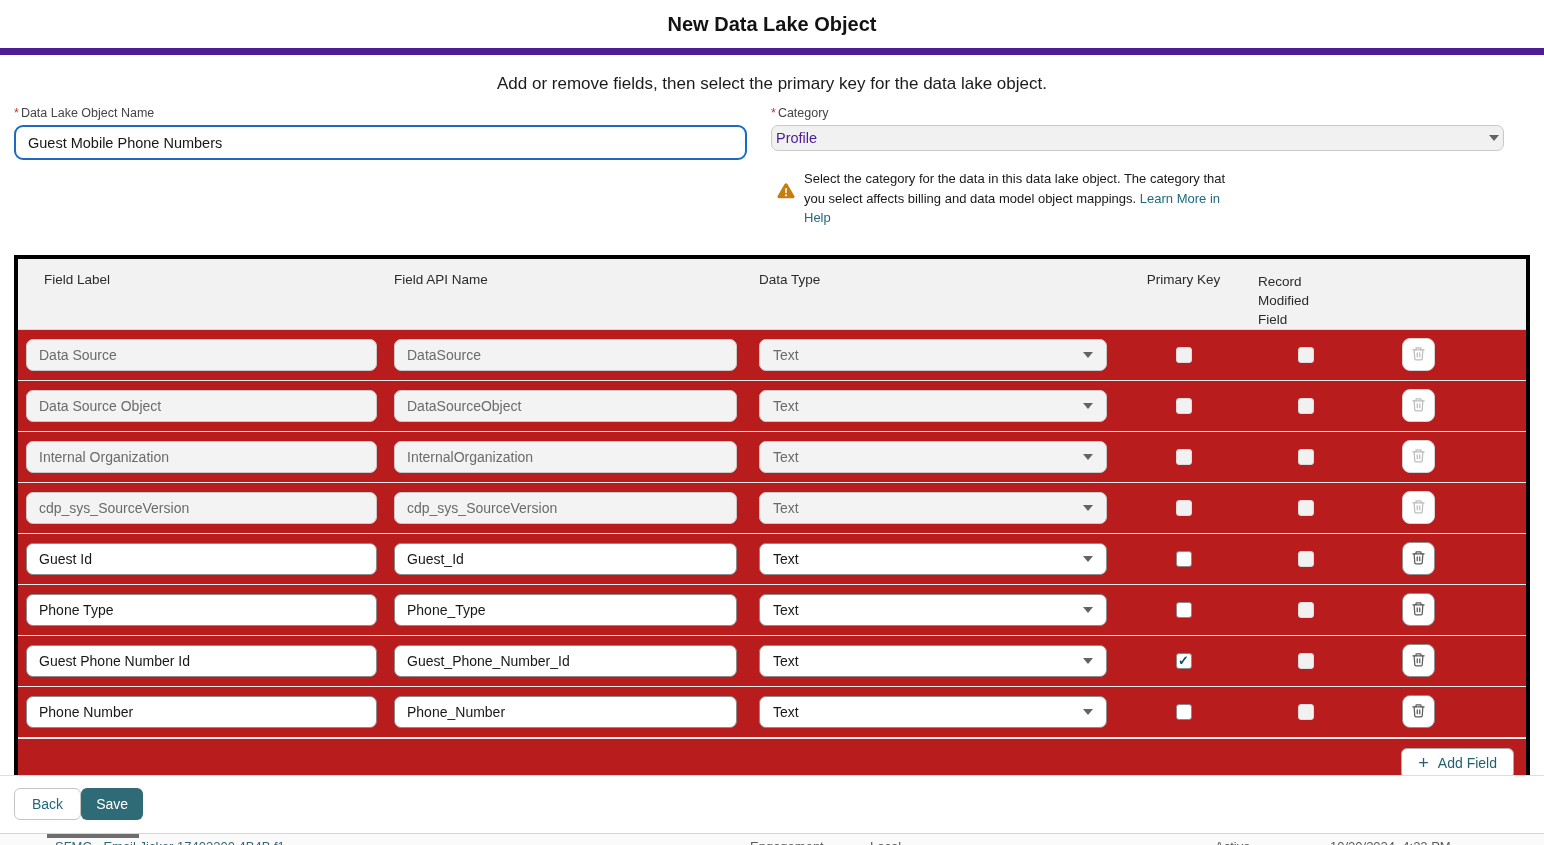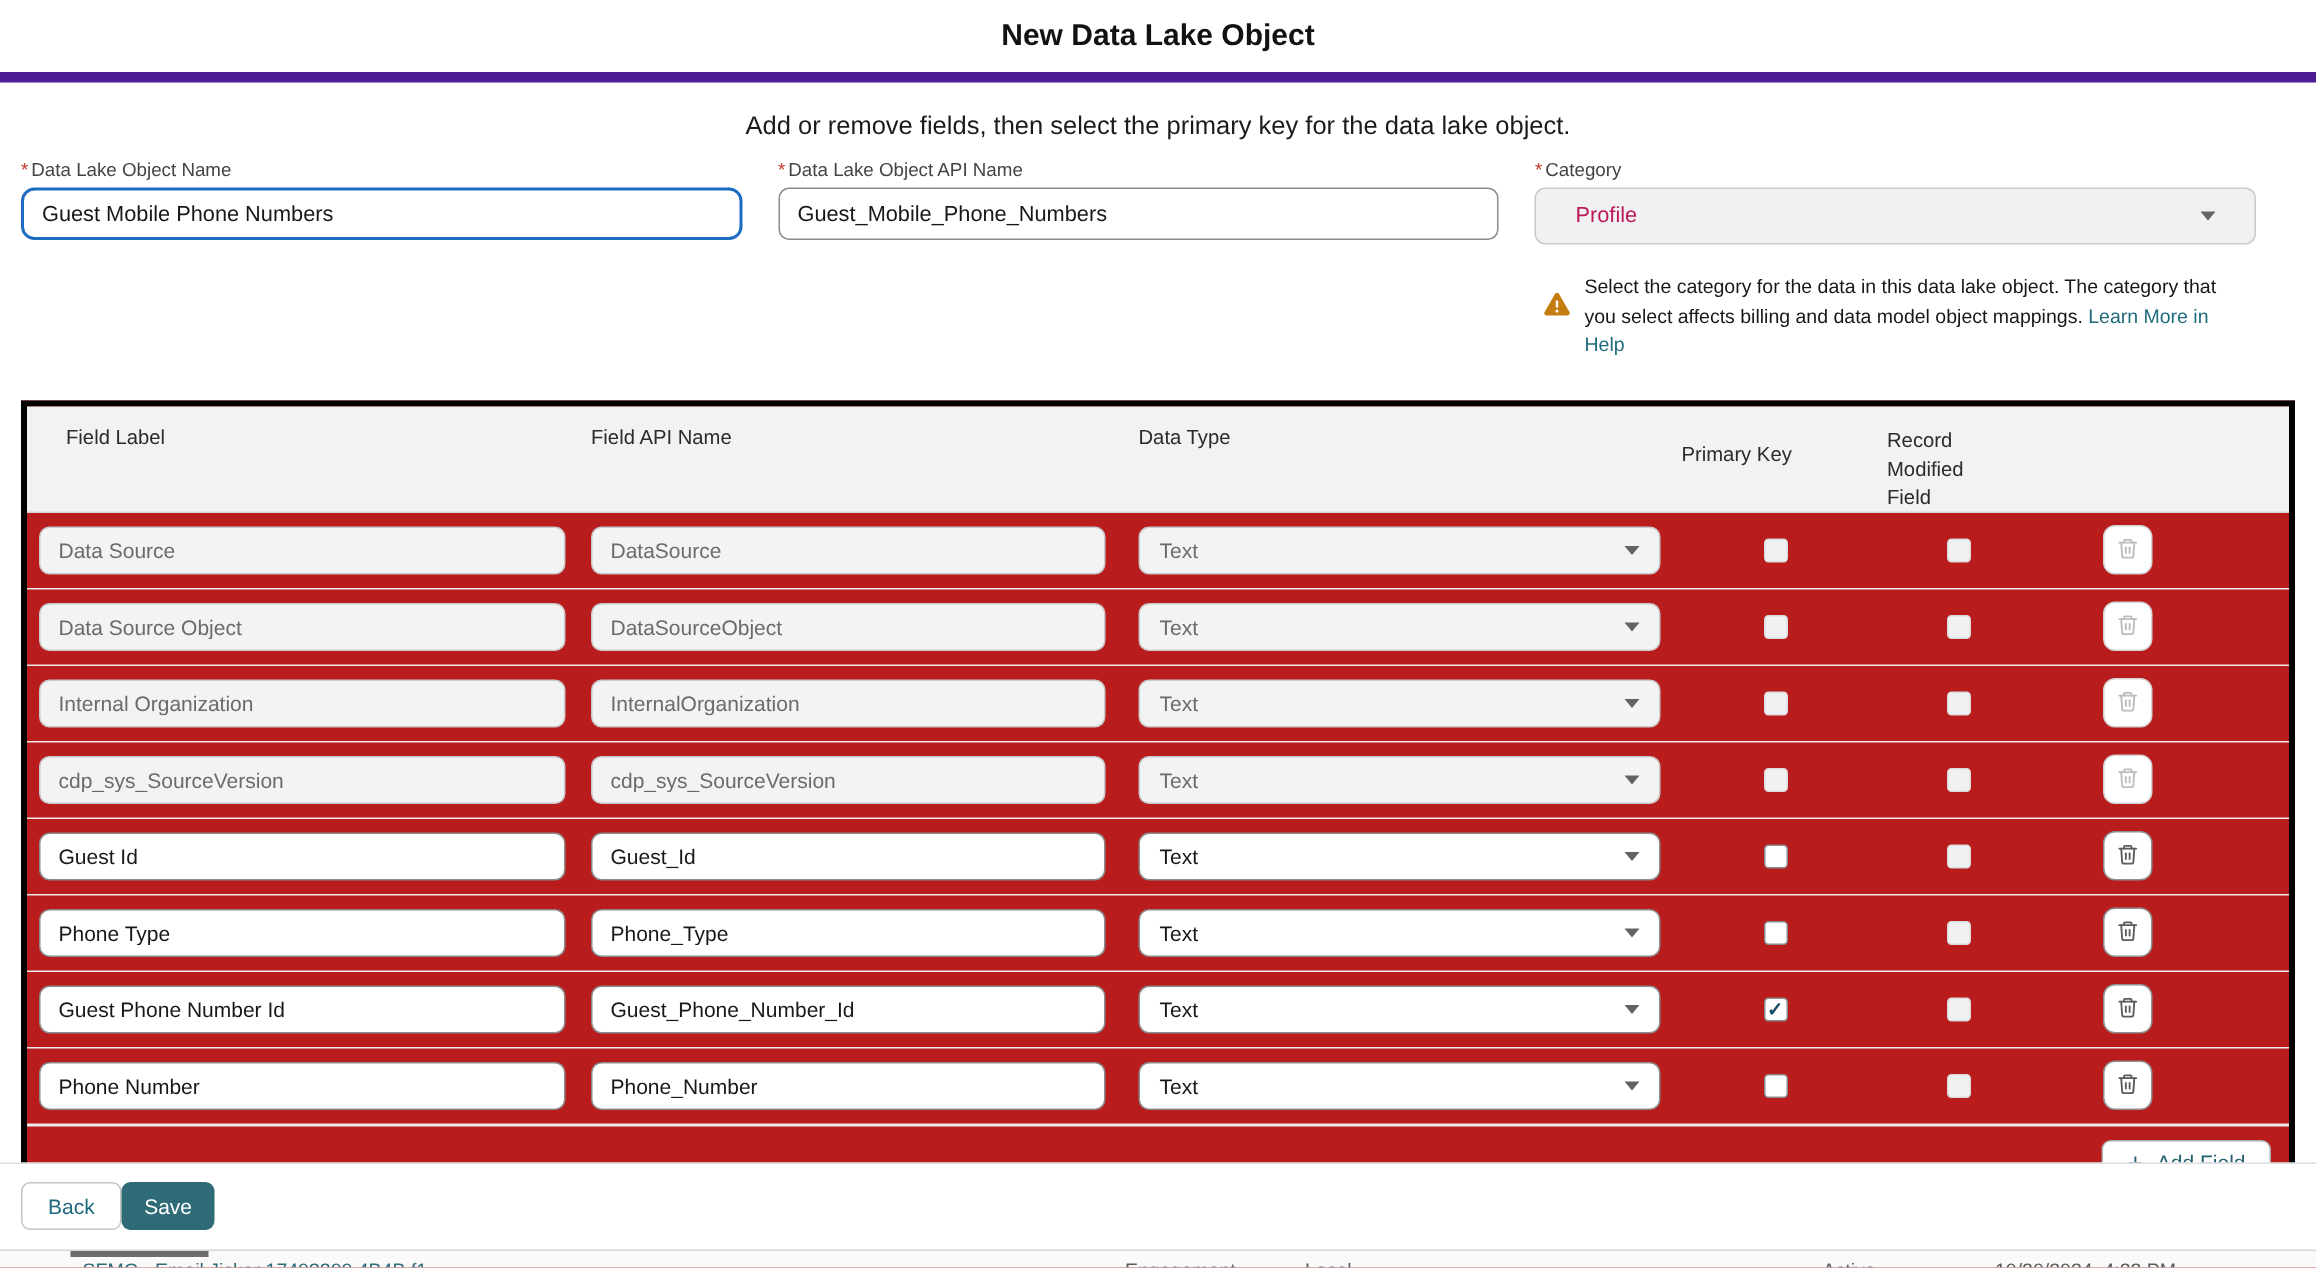--- a/index.html
+++ b/index.html
@@ -15,37 +15,37 @@
   .title { font-size:20px; font-weight:700; color:#121212; }
   .intro { margin-top:19px; text-align:center; font-size:17px; color:#1b1b1b; }
   
   .form-row { display:flex; gap:24px; margin:12px 40px 0 14px; }
   .fcol { flex:1; min-width:0; }
   .flabel { font-size:12.5px; color:#444; margin-bottom:5px; }
   .req { color:#c0392b; margin-right:2px; }
   .finput { width:100%; height:35px; border:1px solid #8b8b8b; border-radius:7px;
             padding:0 12px; font-size:14.5px; font-family:inherit; color:#181818; background:#fff; }
   .finput.focused { border:2.5px solid #1b6cc0; border-radius:9px; }
-  .fselect { width:100%; height:38px; border:1px solid #c9c9c9; border-radius:7px;
-             background:#f1f1f1; display:flex; align-items:center; padding:0 26px;
-             color:#be185d; font-size:14.5px; }
+  .fselect { width:100%; height:26px; border:1px solid #c9c9c9; border-radius:7px;
+             background:#f1f1f1; display:flex; align-items:center; padding:0 4px;
+             color:#4c1d95; font-size:14.5px; }
   .fselect .grow { flex:1; }
   .caret { width:0; height:0; border-left:5px solid transparent; border-right:5px solid transparent;
            border-top:6px solid #636363; display:inline-block; }
   .warnblock { display:flex; gap:9px; margin-top:18px; padding-left:6px; }
   .warnicon { flex:0 0 auto; margin-top:14px; }
   .warntext { font-size:13px; line-height:19.5px; color:#181818; max-width:436px; }
   .helplink { color:#1f6a7c; cursor:pointer; text-decoration:none; }
   
   .dtable { margin:27px 14px 0 14px; border:4px solid #000000; background:#b91c1c; }
   .grid6 { display:grid; grid-template-columns:376px 365px 362px 125px 120px 1fr; }
   .thead { background:#f3f2f2; border-bottom:1px solid #d8d8d8; min-height:54px; }
   .th { font-size:13.5px; color:#2b2b2b; padding-top:13px; }
   .th.h1 { padding-left:26px; }
-  .th.h4 { text-align:left;margin-top:11px; }
+  .th.h4 { text-align:center; }
   .th.h5 { padding-left:12px; padding-right:30px; line-height:19px; }
   .trow { min-height:51px; align-items:center; border-bottom:1px solid #ececec; }
   .trow:last-of-type { border-bottom:none; }
   .td { display:flex; align-items:center; }
   .c1 { padding-left:8px; } .c1 .tin { width:351px; }
   .c2 .tin { width:343px; }
   .c3 .sel { width:348px; }
   .c4 { justify-content:center; }
   .c5 { justify-content:center; }
   .c6 { padding-left:36px; }
@@ -92,24 +92,20 @@
 
 <div class="intro">Add or remove fields, then select the primary key for the data lake object.</div>
 
 <div class="form-row">
 
   <div class="fcol">
     <div class="flabel"><span class="req">*</span><span>Data Lake Object Name</span></div>
     <input class="finput focused" value="Guest Mobile Phone Numbers" style="">
   </div>
 
-  <div class="fcol">
-    <div class="flabel"><span class="req">*</span><span>Data Lake Object API Name</span></div>
-    <input class="finput" value="Guest_Mobile_Phone_Numbers" style="">
-  </div>
 
   <div class="fcol">
     <div class="flabel"><span class="req">*</span><span>Category</span></div>
     <div class="fselect">
       <span class="grow">Profile</span>
       <span class="caret"></span>
     </div>
     <div class="warnblock">
       <span class="warnicon">
         <svg width="18" height="16" viewBox="0 0 24 22">

